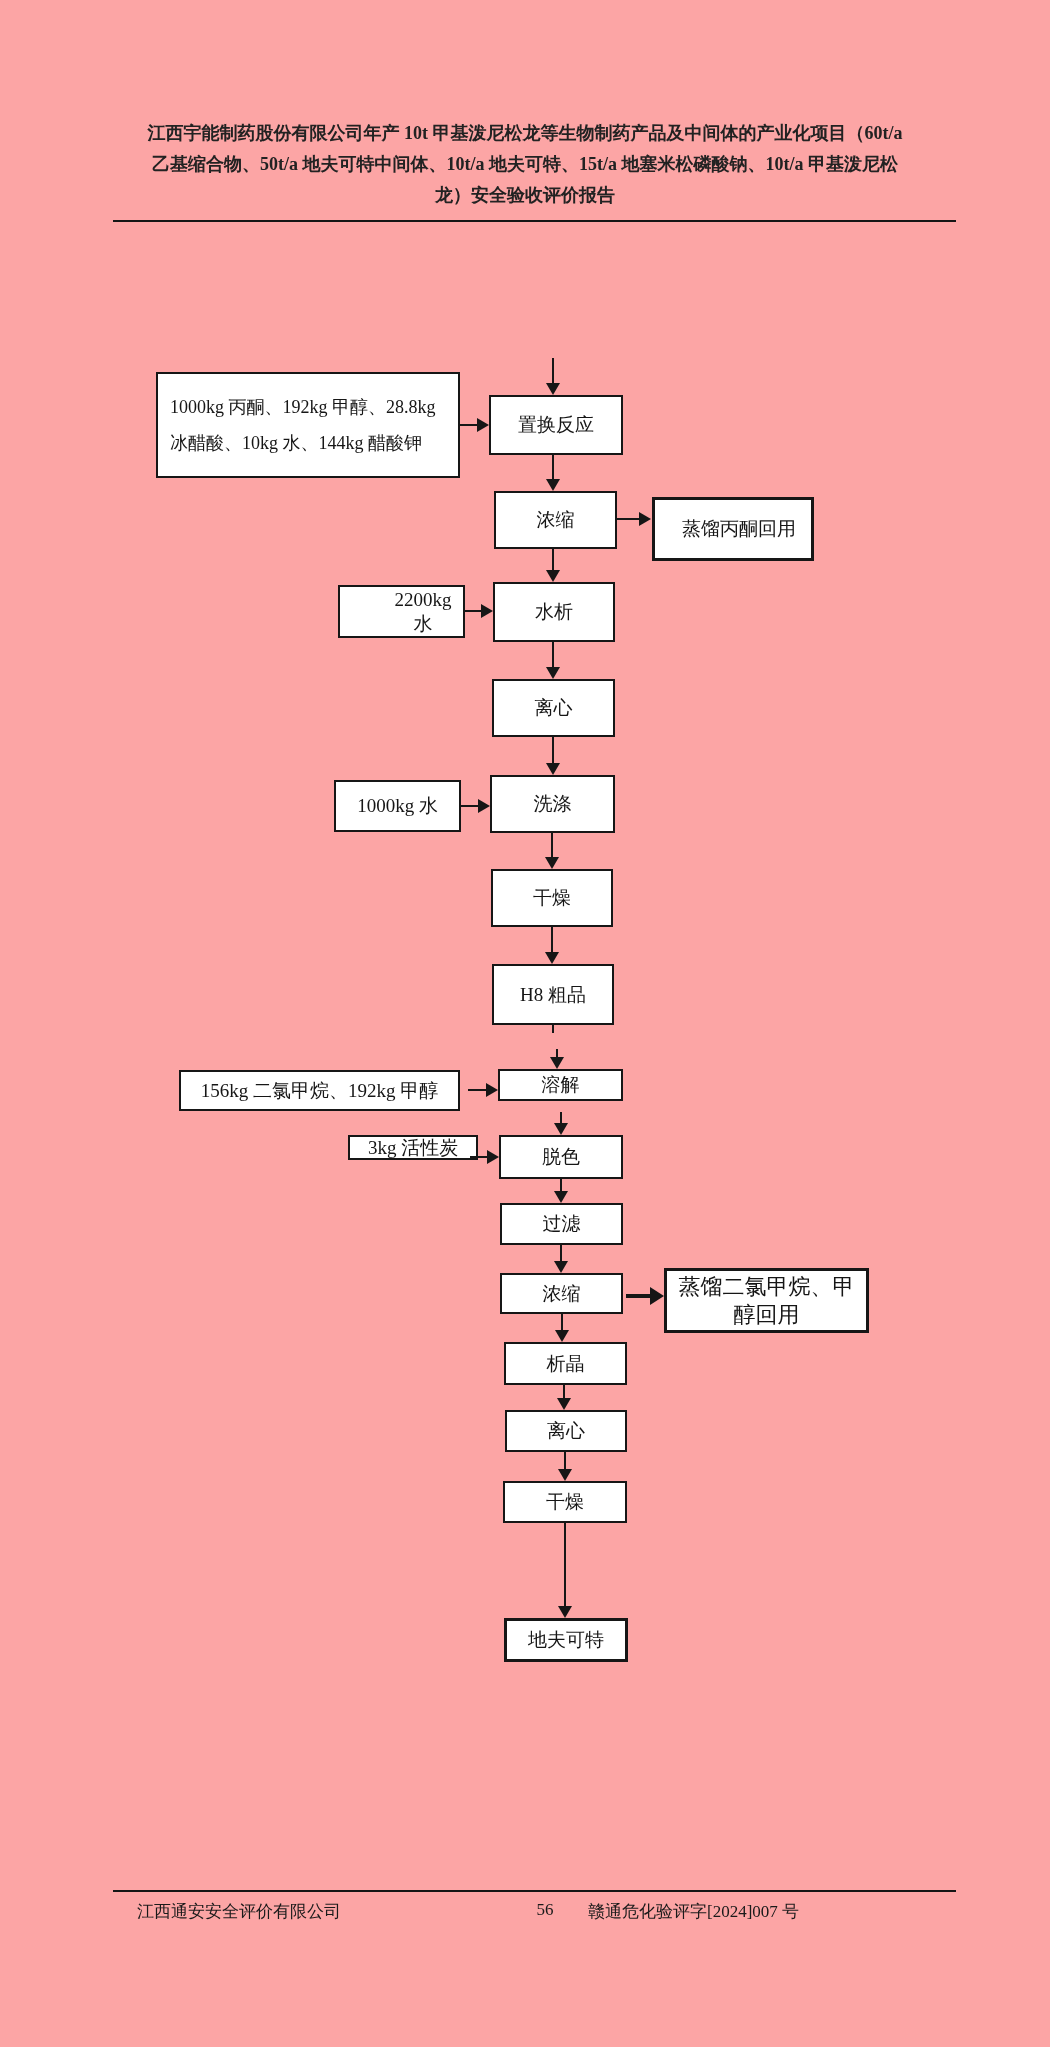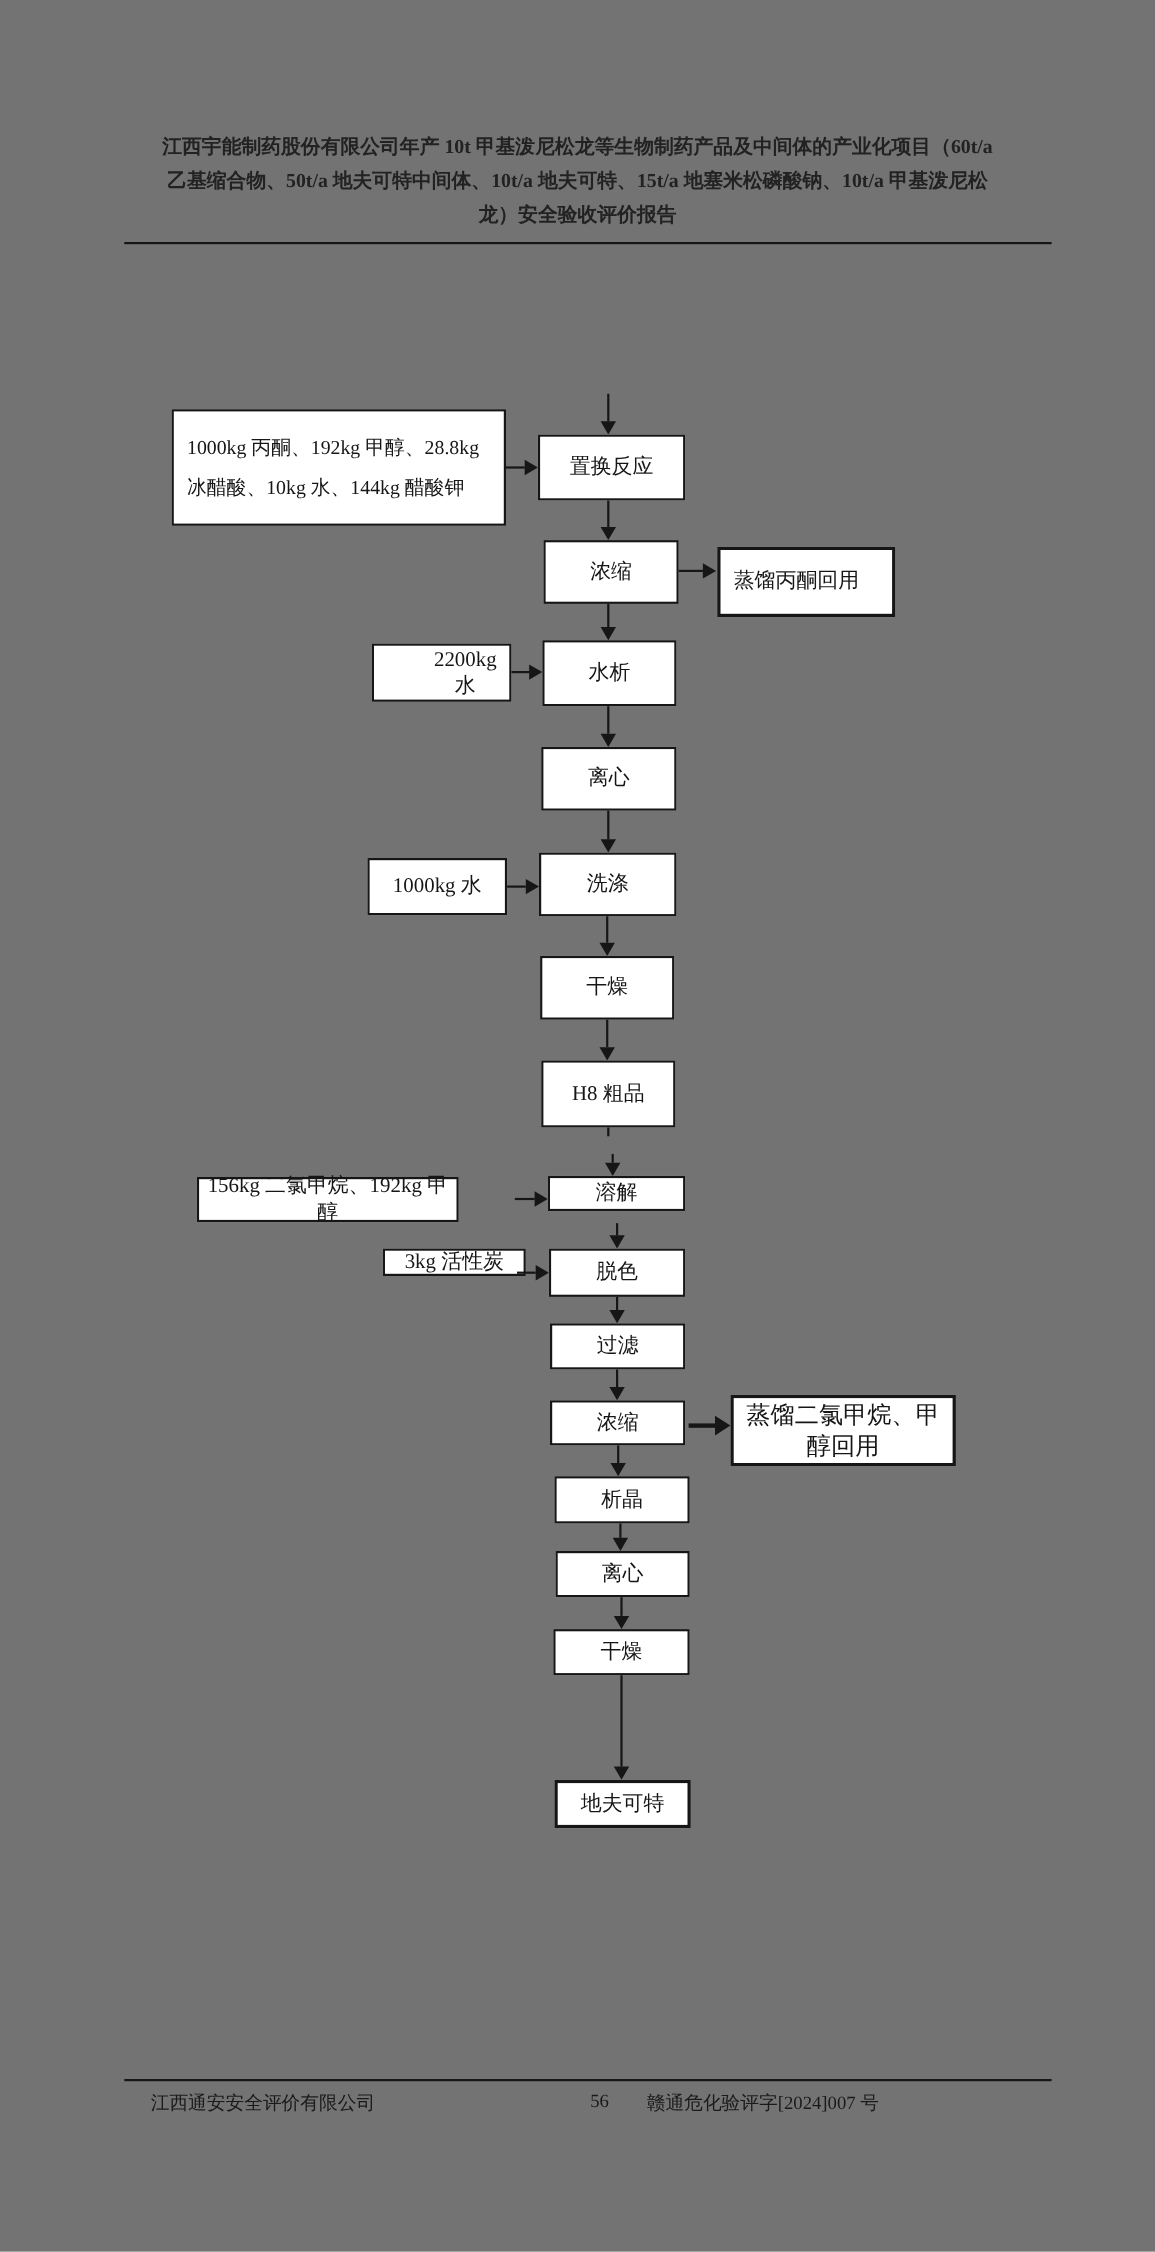--- a/index.html
+++ b/index.html
@@ -1,41 +1,41 @@
 <!DOCTYPE html>
 <html><head>
 <meta charset="utf-8">
 <style>
   html,body { margin:0; padding:0; background:#e8e8e8; }
   .page {
     position:relative;
     width:1050px; height:2047px;
     margin:0 auto;
-    background:#737373;
+    background:#fca5a5;
     font-family:"Liberation Serif","DejaVu Serif",serif;
     color:#1a1a1a;
     overflow:hidden;
   }
   .abs { position:absolute; box-sizing:border-box; }
 
   
   .title-block { left:95px; top:118px; width:860px; text-align:center;
                  font-size:18px; line-height:31px; font-weight:bold; color:#222; }
   .rule { background:#151515; height:2px; }
 
   
   .fbox {
     position:absolute; box-sizing:border-box;
     border:2px solid #161616; background:#fff;
     display:flex; align-items:center; justify-content:center;
     font-size:19px; color:#161616; text-align:center;
     line-height:1.25;
   }
   .fbox.thick { border-width:3px; }
-  .fbox.lefttext { justify-content:flex-start; text-align:left; }
+  .fbox.lefttext { justify-content:center; text-align:left; }
   .fbox.materials { justify-content:flex-start; text-align:left;
                     padding:2px 8px 2px 12px; font-size:18px; line-height:36px; }
 
   
   .arrow-v { position:absolute; width:2px; background:#161616; }
   .arrow-v::after {
     content:""; position:absolute; left:-6px; bottom:-12px;
     border:7px solid transparent; border-bottom:none;
     border-top:12px solid #161616;
   }
@@ -120,21 +120,21 @@
       <span>干燥</span>
     </div>
     <div class="arrow-v" style="left:551px; top:927px; height:25px;"></div>
 
     <div class="fbox" style="left:492px; top:964px; width:122px; height:61px;">
       <span>H8 粗品</span>
     </div>
     <div class="seg-v" style="left:552px; top:1025px; height:8px;"></div>
     <div class="arrow-v" style="left:556px; top:1049px; height:8px;"></div>
 
-    <div class="fbox" style="left:179px; top:1070px; width:238px; height:41px;">
+    <div class="fbox" style="left:179px; top:1070px; width:281px; height:41px;">
       <span>156kg 二氯甲烷、192kg 甲醇</span>
     </div>
     <div class="arrow-h" style="left:468px; top:1089px; width:18px;"></div>
 
     <div class="fbox" style="left:498px; top:1069px; width:125px; height:32px;">
       <span>溶解</span>
     </div>
     <div class="arrow-v" style="left:560px; top:1112px; height:11px;"></div>
 
     <div class="fbox" style="left:348px; top:1135px; width:130px; height:25px;">

